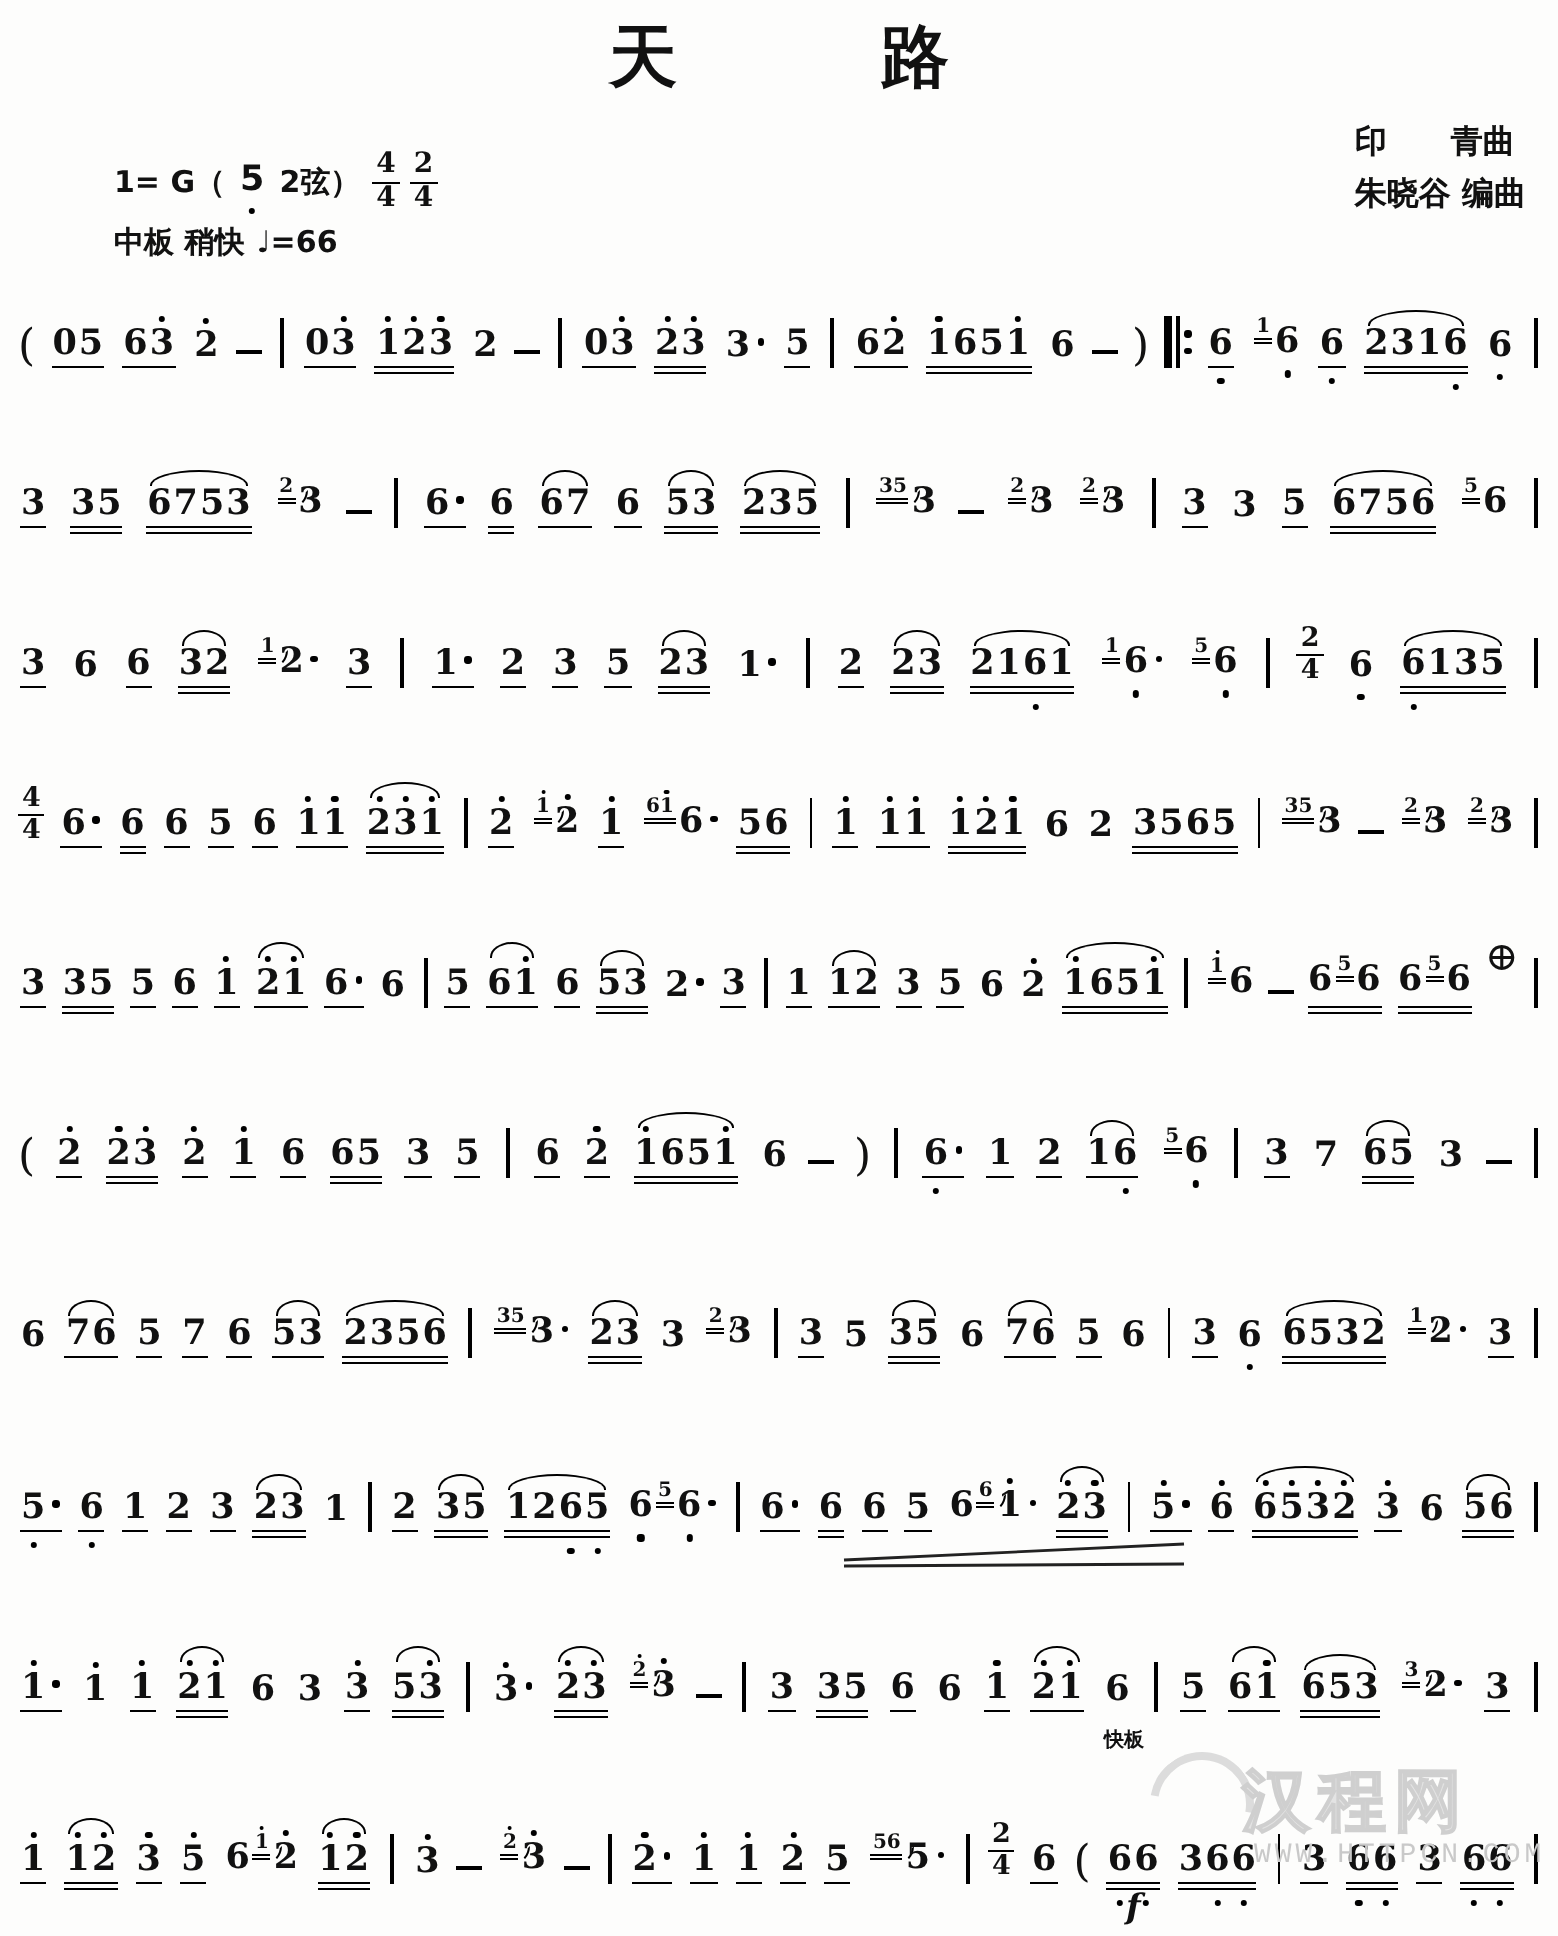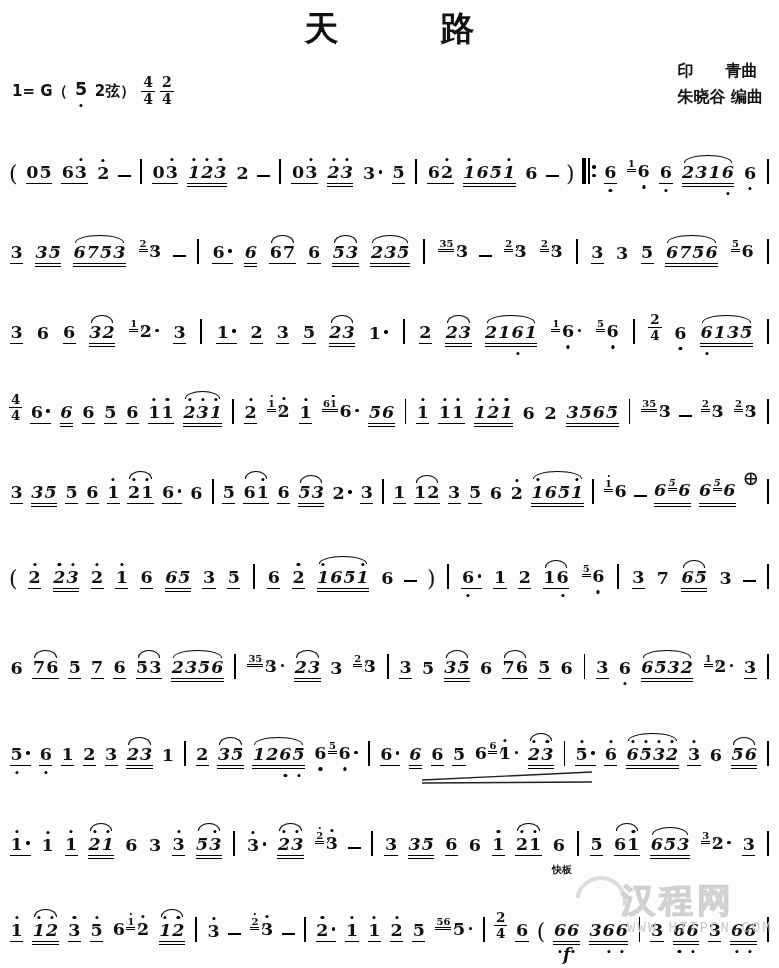--- a/index.html
+++ b/index.html
@@ -4,31 +4,31 @@
 <style>
   html,body{margin:0;padding:0;background:#e8e8e8;}
   #page{position:relative;width:779px;height:968px;background:#fdfdfc;overflow:hidden;
         font-family:"DejaVu Serif",serif;color:#111;}
   
   .title{position:absolute;top:6px;left:0;width:100%;text-align:center;
          font-size:34px;font-weight:bold;letter-spacing:34px;text-indent:34px;
          font-family:"DejaVu Sans",sans-serif;}
   .hdr-left{position:absolute;left:12px;top:76px;font-size:15px;font-weight:bold;
             font-family:"DejaVu Sans",sans-serif;}
-  .hdr-left .row{display:flex;align-items:center;gap:6px;height:30px;}
+  .hdr-left .row{display:flex;align-items:center;gap:6px;height:30px;margin-left:45px;}
   .credits{position:absolute;right:16px;top:58px;text-align:left;font-size:16px;
            font-weight:bold;line-height:1.6;font-family:"DejaVu Sans",sans-serif;}
   
   .mline{position:absolute;left:9px;right:8px;height:42px;display:flex;
          justify-content:space-between;align-items:flex-end;}
   .note{position:relative;display:inline-block;margin:0 1px;font-size:17.5px;
         font-weight:bold;line-height:1;}
   .nbody{display:inline-block;line-height:1;padding-bottom:2px;white-space:nowrap;}
   .u1{border-bottom:1.7px solid #000;}
-  .u2{border-bottom:1.7px solid #000;position:relative;font-style:italic;}
+  .u2{border-bottom:1.7px solid #000;position:relative;}
   .u2::after{content:"";position:absolute;left:0;right:0;bottom:-4px;
              border-bottom:1.7px solid #000;}
   .dg{position:relative;display:inline-block;padding:0 .5px;}
   .dhi,.dlo{position:absolute;left:50%;transform:translateX(-50%);
             width:3.2px;height:3.2px;border-radius:50%;background:#000;}
   .dhi{top:-6px;} .dlo{bottom:-8px;}
   .u1 .dlo{bottom:-11px;} .u2 .dlo{bottom:-14px;}
   .aug{display:inline-block;width:3.4px;height:3.4px;border-radius:50%;
        background:#000;margin:0 1px 5px 3px;}
   .arc{position:absolute;top:-9px;left:2px;right:2px;height:7px;
@@ -90,20 +90,24 @@
           <span class="ts" style="font-size: 14px;">
             <span class="n top">4</span>
             <span class="n">4</span>
           </span>
           <span class="ts" style="font-size: 14px;">
             <span class="n top">2</span>
             <span class="n">4</span>
           </span>
         </span>
     </div>
+    <div class="row">
+      <span>中板 稍快</span>
+      <span>♩=66</span>
+    </div>
   </div>
 
   <div class="credits">
     <div>印　　青曲</div>
     <div>朱晓谷 编曲</div>
   </div>
 
   <div id="score">
       <div class="mline" style="top: 142px;">
         <span class="par">(</span>

